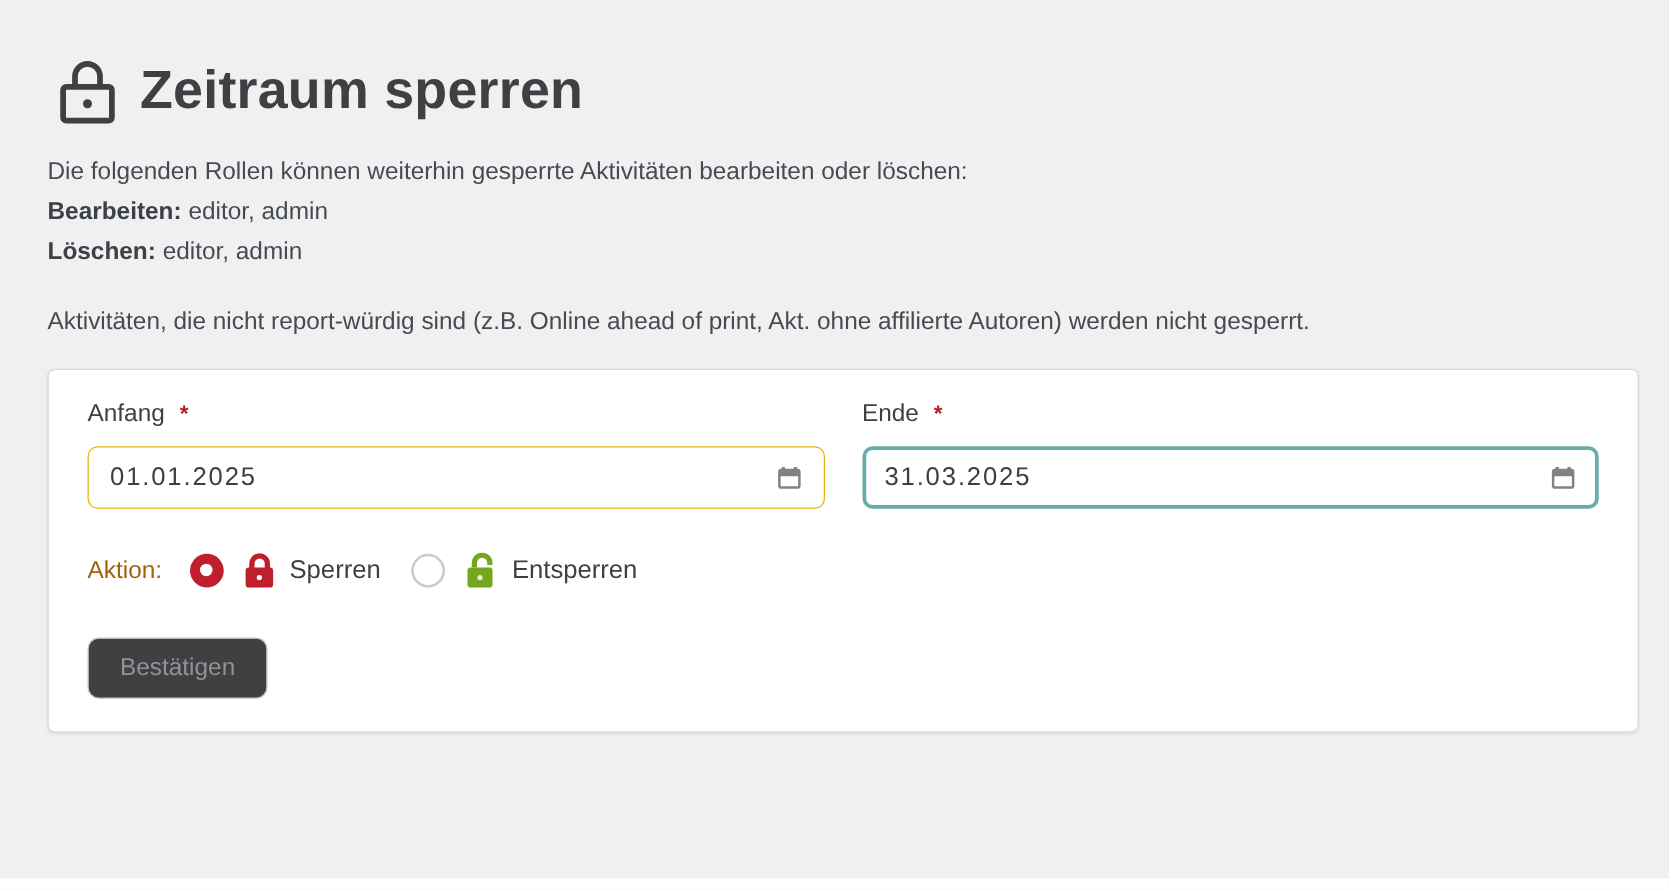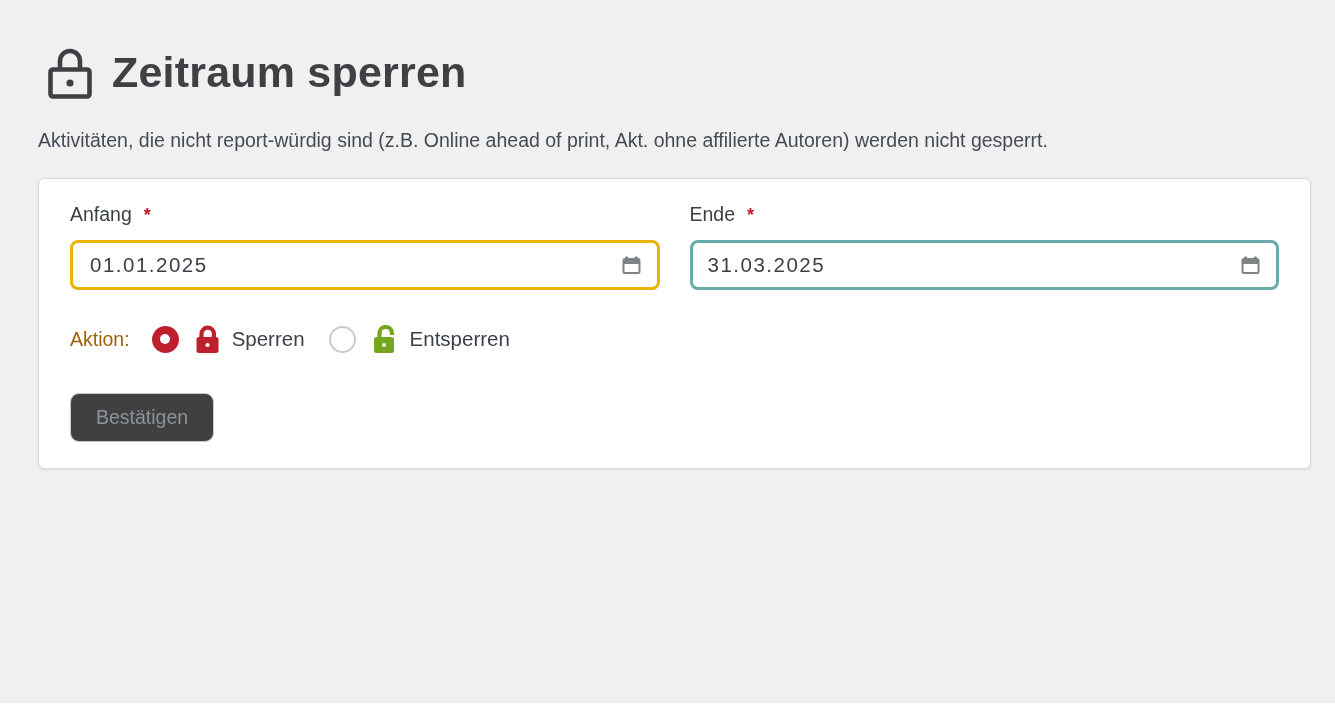--- a/index.html
+++ b/index.html
@@ -53,21 +53,21 @@
     margin-bottom: 14px;
     display: flex;
     align-items: baseline;
     gap: 12px;
   }
   .required-marker { color: #c11a28; font-weight: 700; font-size: 18px; }
   .date-input-wrap { position: relative; }
   .date-input {
     width: 100%;
     height: 50px;
-    border: 3px solid #eab308;
+    border: 1px solid #eab308;
     border-radius: 8px;
     background: #ffffff;
     font-family: "Liberation Sans", sans-serif;
     font-size: 20.5px;
     color: #3b3f46;
     letter-spacing: 1.5px;
     padding: 0 52px 0 17px;
     outline: none;
   }
   .date-input.focused {
@@ -143,20 +143,27 @@
   <div class="page-header">
     <svg class="header-lock-icon" width="52" height="56" viewBox="0 0 52 56" fill="none" xmlns="http://www.w3.org/2000/svg">
       <path d="M16 26 v-9 a10 10 0 0 1 20 0 v9" stroke="#3e4043" stroke-width="4.6" fill="none"></path>
       <rect x="6.5" y="25.5" width="39" height="27" rx="2.5" stroke="#3e4043" stroke-width="4.6" fill="none"></rect>
       <circle cx="26" cy="39" r="3.6" fill="#3e4043"></circle>
     </svg>
     <h1 class="page-title">Zeitraum sperren</h1>
   </div>
 
 
+  <p class="copy roles">
+    <span>Die folgenden Rollen können weiterhin gesperrte Aktivitäten bearbeiten oder löschen:</span><br>
+    <b>Bearbeiten:</b>
+    <span>editor, admin</span><br>
+    <b>Löschen:</b>
+    <span>editor, admin</span>
+  </p>
 
   <p class="copy note">Aktivitäten, die nicht report-würdig sind (z.B. Online ahead of print, Akt. ohne affilierte Autoren) werden nicht gesperrt.</p>
 
   <div class="card">
 
     <div class="field-row">
 
       <div class="field-col">
         <div class="field-label">
           <span>Anfang</span>

